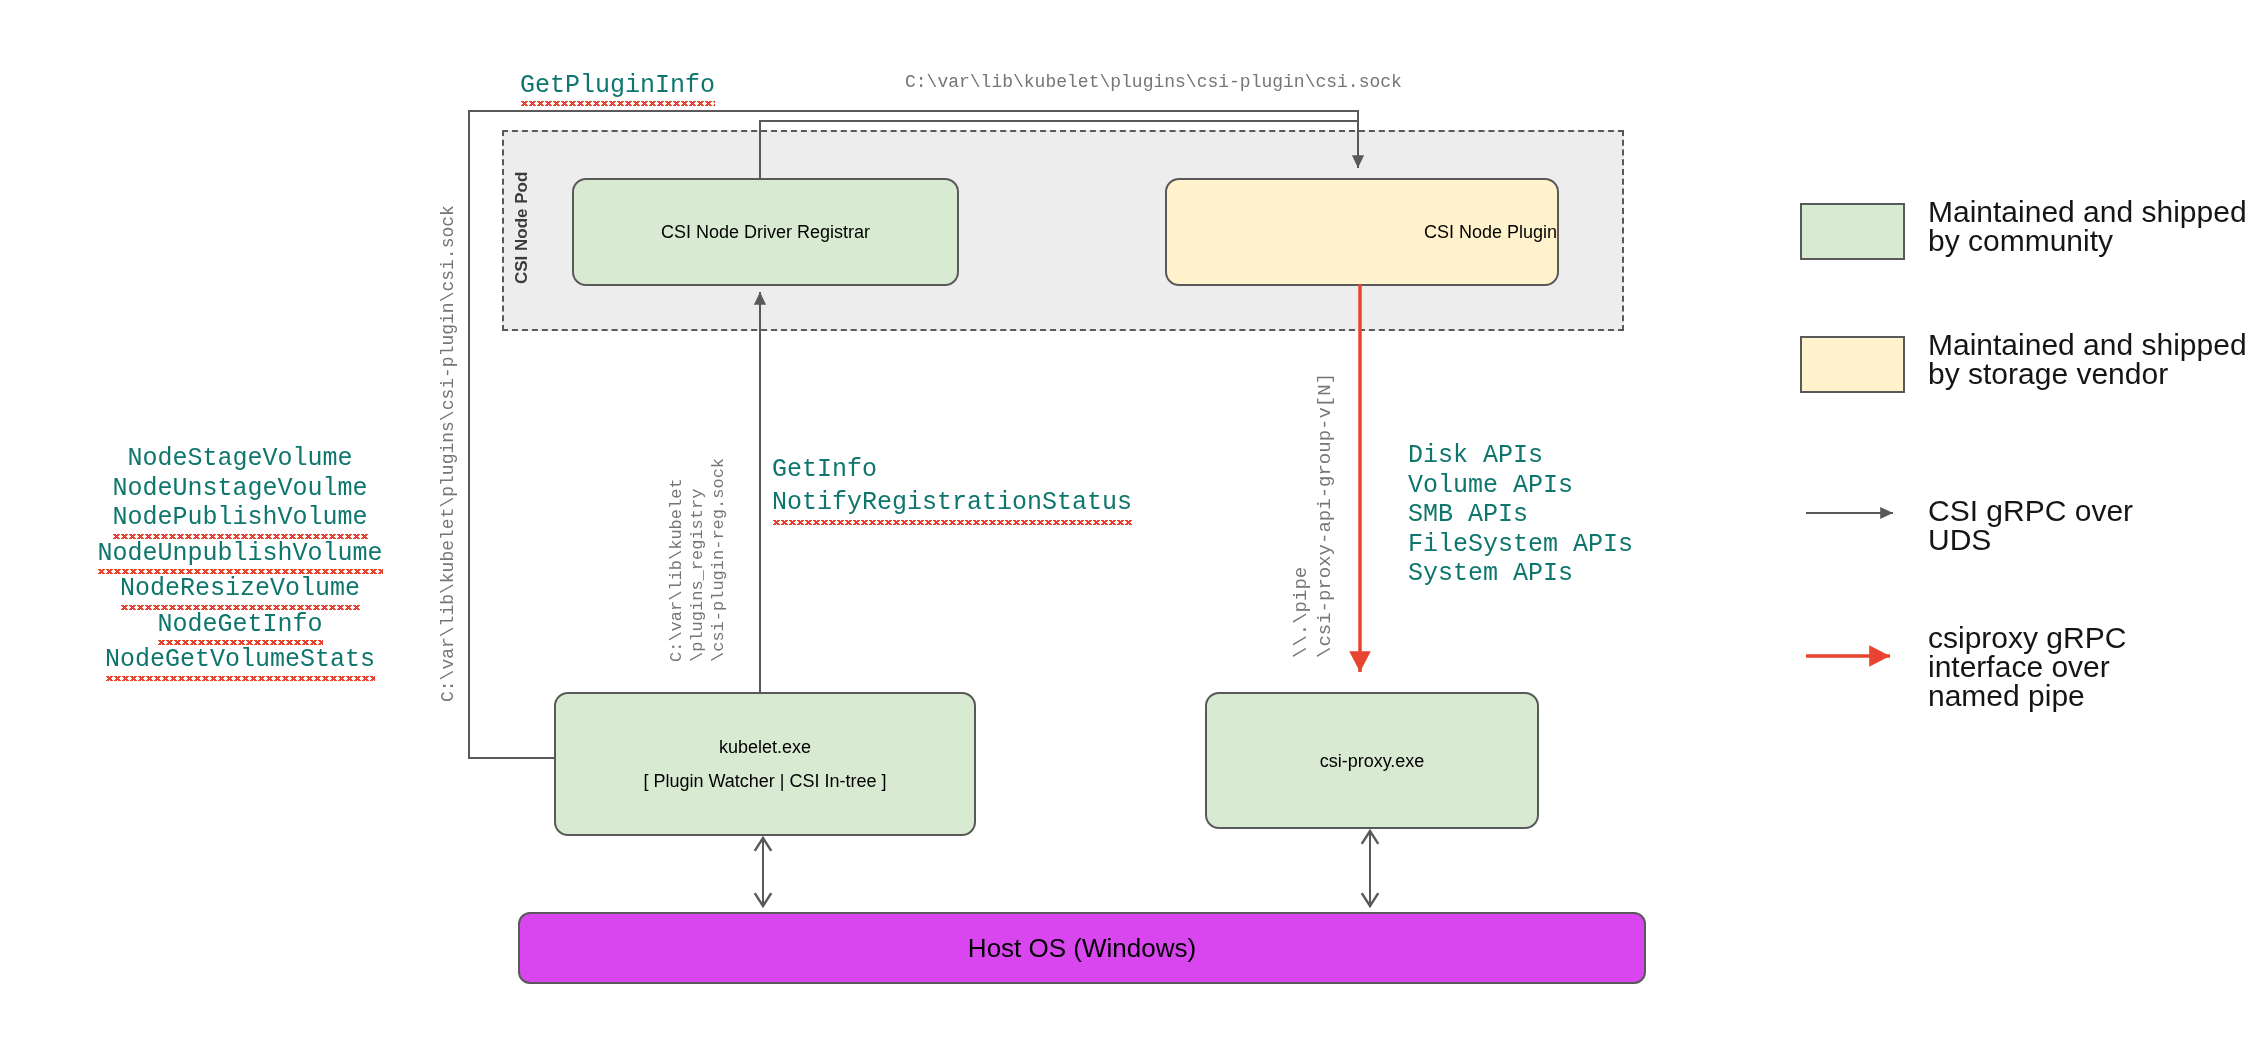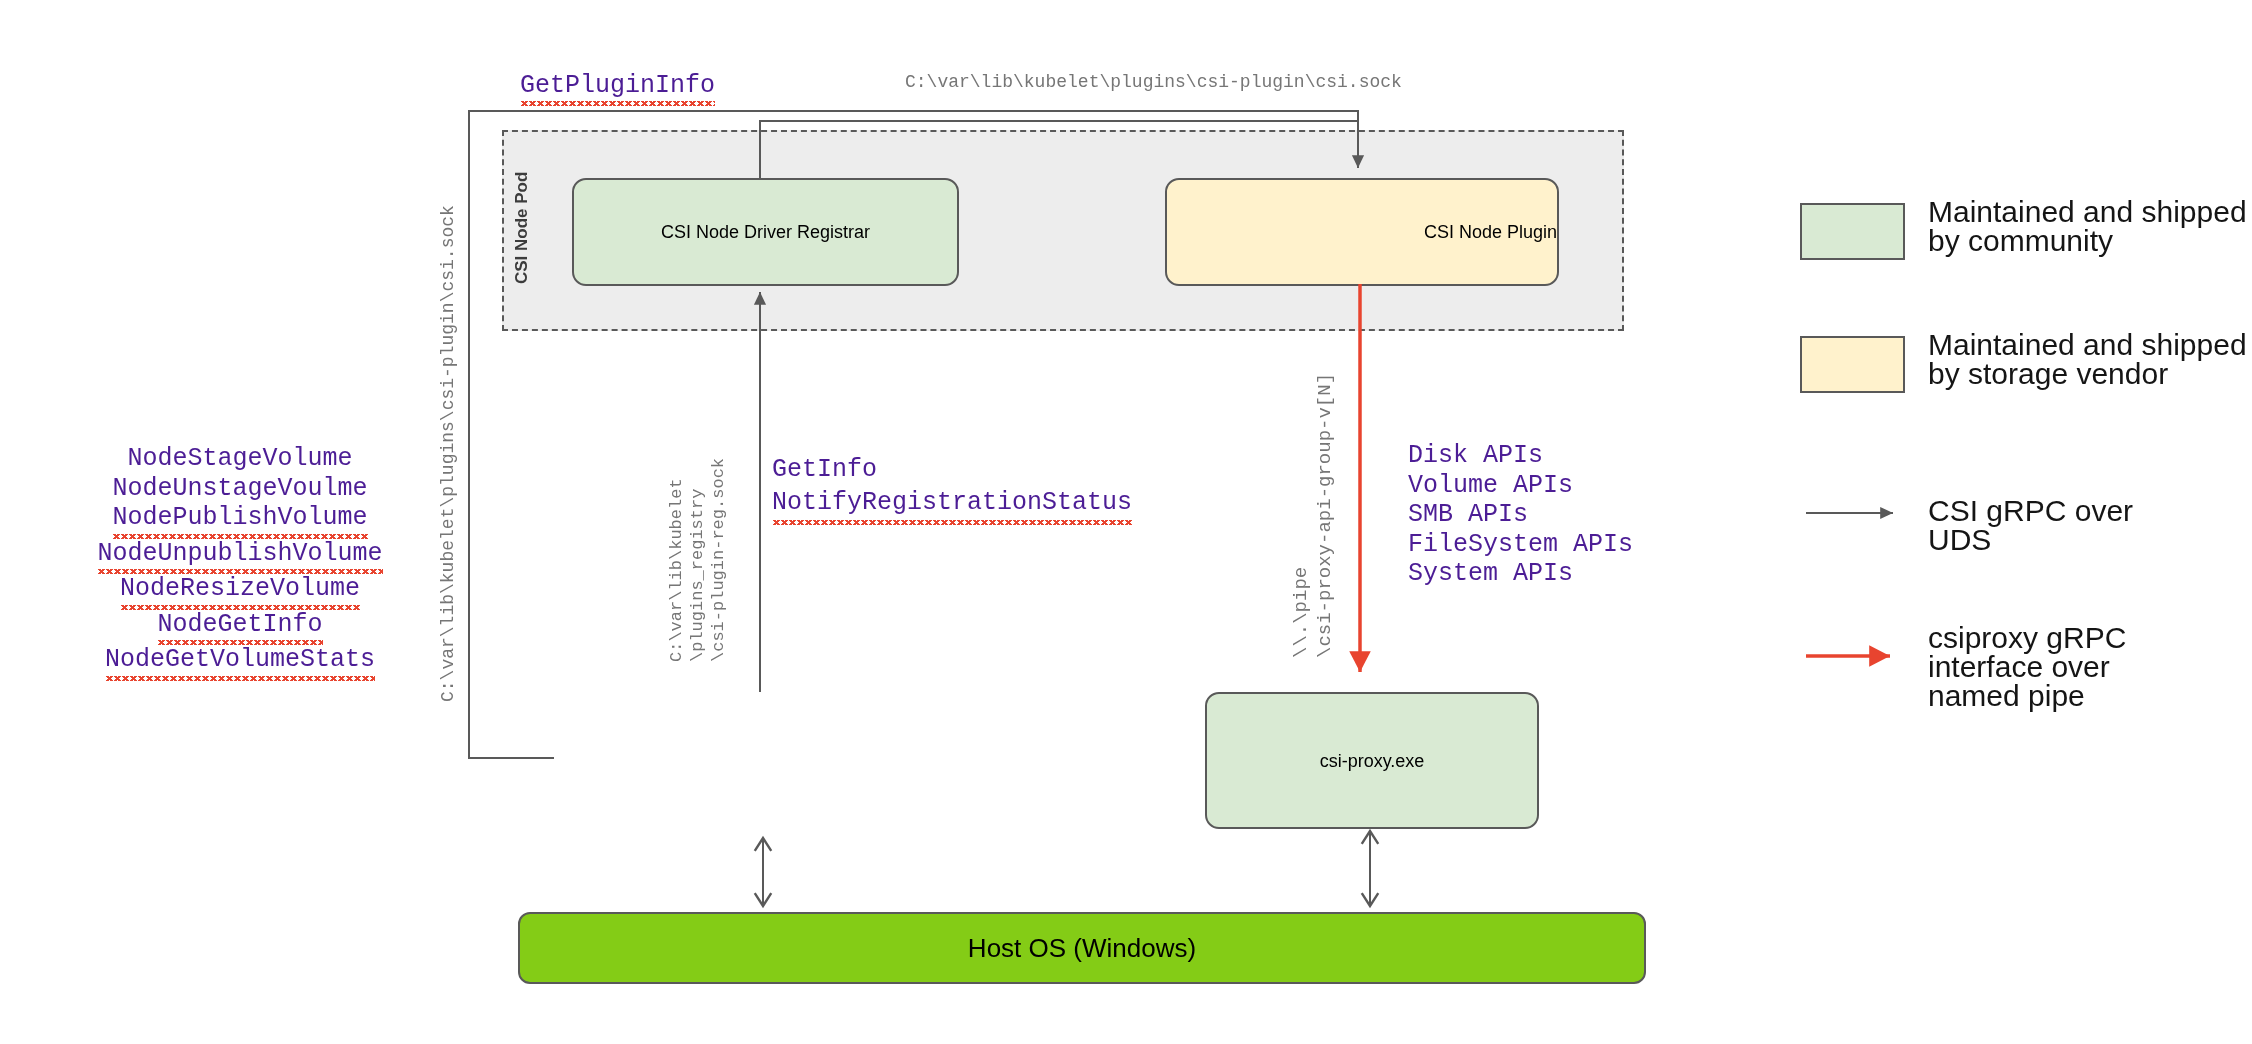--- a/index.html
+++ b/index.html
@@ -5,25 +5,25 @@
   html,body{margin:0;padding:0;background:#fff;}
   .stage{position:relative;width:2252px;height:1044px;background:#ffffff;overflow:hidden;
          font-family:"Liberation Sans",sans-serif;}
   .abs{position:absolute;}
   
   .node-box{position:absolute;border:2px solid #595959;border-radius:14px;
             display:flex;align-items:center;justify-content:center;text-align:center;
             font-size:18px;color:#000;line-height:34px;}
   .green{background:#d9ead3;}
   .yellow{background:#fff2cc;justify-content:flex-end;}
-  .blue{background:#84cc16;border-radius:12px;}
+  .blue{background:#d946ef;border-radius:12px;}
   .pod{position:absolute;border:2.5px dashed #595959;background:#ededed;}
   
   .mono{font-family:"Liberation Mono","DejaVu Sans Mono",monospace;}
-  .mono-dark{color:#4c1d95;font-size:25px;}
+  .mono-dark{color:#0f766e;font-size:25px;}
   .mono-path{color:#767676;font-size:18px;}
   .vt{position:absolute;transform:rotate(-90deg);transform-origin:0 0;white-space:nowrap;}
   .nowrap{white-space:nowrap;}
   .sq{display:inline-block;}
   .sq::after{content:"";display:block;height:5px;margin-top:1px;
     background-image:
       linear-gradient(135deg,transparent 40%,#e8442f 40%,#e8442f 62%,transparent 62%),
       linear-gradient(45deg,transparent 40%,#e8442f 40%,#e8442f 62%,transparent 62%);
     background-size:8px 5px;background-repeat:repeat-x;}
   .node-list{position:absolute;left:90px;top:444px;width:300px;text-align:center;line-height:29.5px;}
@@ -42,20 +42,26 @@
   <div class="vt mono" style="left:512px;top:284px;font-size:17px;font-weight:bold;color:#3c3c3c;font-family:'Liberation Sans',sans-serif;">CSI Node Pod</div>
 
   <div class="node-box green" style="left:572px;top:178px;width:383px;height:104px;">
     <span>CSI Node Driver Registrar</span>
   </div>
 
   <div class="node-box yellow" style="left:1165px;top:178px;width:390px;height:104px;">
     <span>CSI Node Plugin</span>
   </div>
 
+  <div class="node-box green" style="left:554px;top:692px;width:418px;height:140px;">
+    <div>
+      <div>kubelet.exe</div>
+      <div>[ Plugin Watcher | CSI In-tree ]</div>
+    </div>
+  </div>
 
   <div class="node-box green" style="left:1205px;top:692px;width:330px;height:133px;">
     <span>csi-proxy.exe</span>
   </div>
 
   <div class="node-box blue" style="left:518px;top:912px;width:1124px;height:68px;font-size:26px;">
     <span>Host OS (Windows)</span>
   </div>
 
   <div class="abs mono mono-dark nowrap" style="left:520px;top:71px;">

